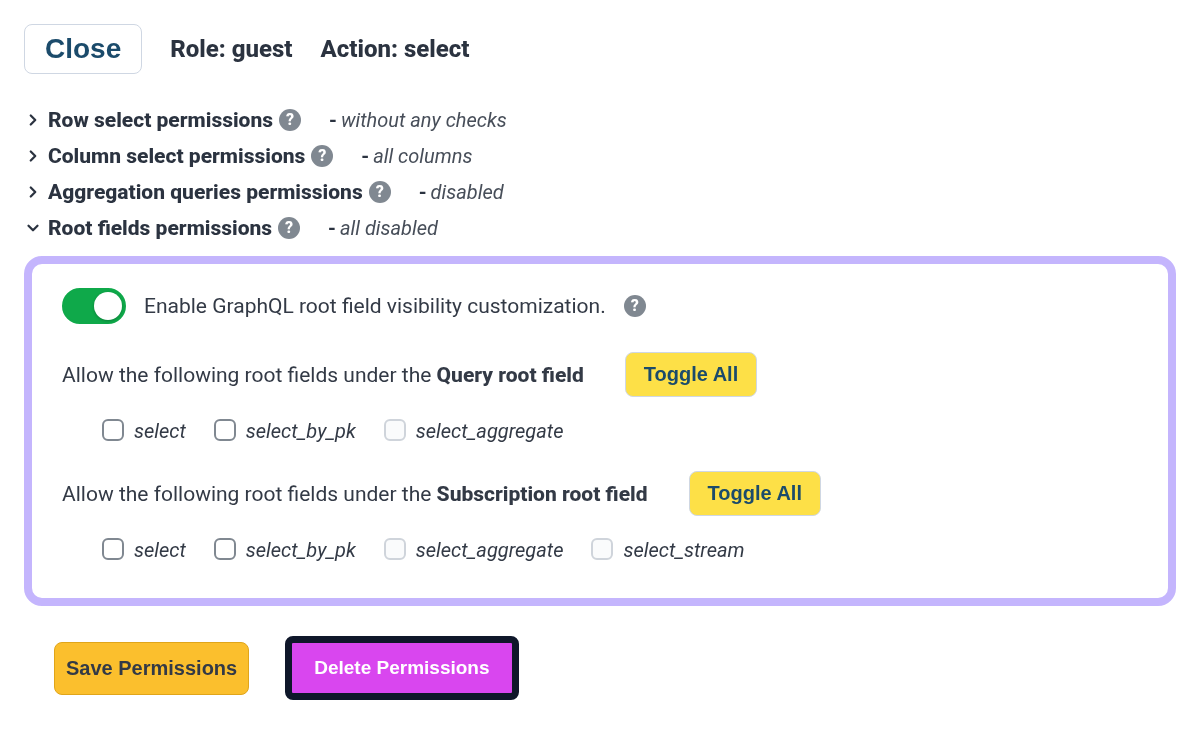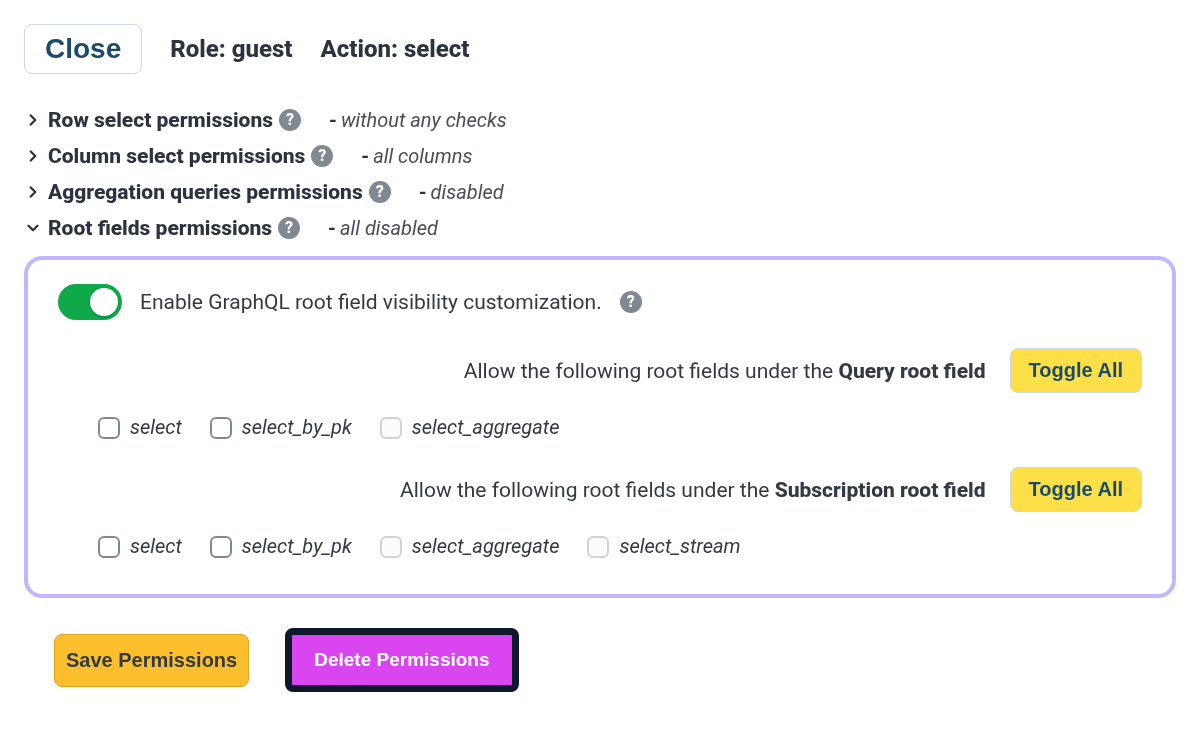--- a/index.html
+++ b/index.html
@@ -76,21 +76,21 @@
     font-style: normal;
     margin-left: 22px;
     margin-right: 4px;
   }
   .summary-text {
     font-style: italic;
     color: #474e59;
     margin-top: 45px;
   }
   .highlight-panel {
-    border: 4px solid #c4b5fd;
+    border: 8px solid #c4b5fd;
     border-radius: 18px;
     padding: 24px 30px 36px 30px;
     margin-top: 7px;
     margin-bottom: 30px;
   }
   .toggle-row {
     display: flex;
     align-items: center;
     gap: 18px;
     margin-bottom: 28px;
@@ -117,24 +117,23 @@
   }
   .toggle-label {
     font-size: 21px;
     color: #333a46;
   }
   .field-group { margin-bottom: 28px; }
   .field-group:last-child { margin-bottom: 0; }
   .field-header {
     display: flex;
     align-items: center;
-    gap: 24px;
+    gap: 41px;
     margin-bottom: 22px;
     flex-wrap: wrap;
-    justify-content: flex-end;
   }
   .field-prompt {
     font-size: 21px;
     color: #333a46;
   }
   .field-prompt b { font-weight: 800; }
   .toggleall-btn {
     border: 1px solid #cfd7e3;
     border-radius: 8px;
     background: #fde047;
@@ -146,21 +145,21 @@
   }
   .checkbox-row {
     display: flex;
     align-items: center;
     gap: 28px;
     margin-left: 40px;
     flex-wrap: wrap;
   }
   .cb-item {
     display: inline-flex;
-    align-items: flex-end;
+    align-items: flex-start;
     gap: 10px;
   }
   .cb-box {
     width: 22px;
     height: 22px;
     border: 2px solid #808891;
     border-radius: 6px;
     background: #fff;
     cursor: pointer;
     flex: 0 0 22px;

